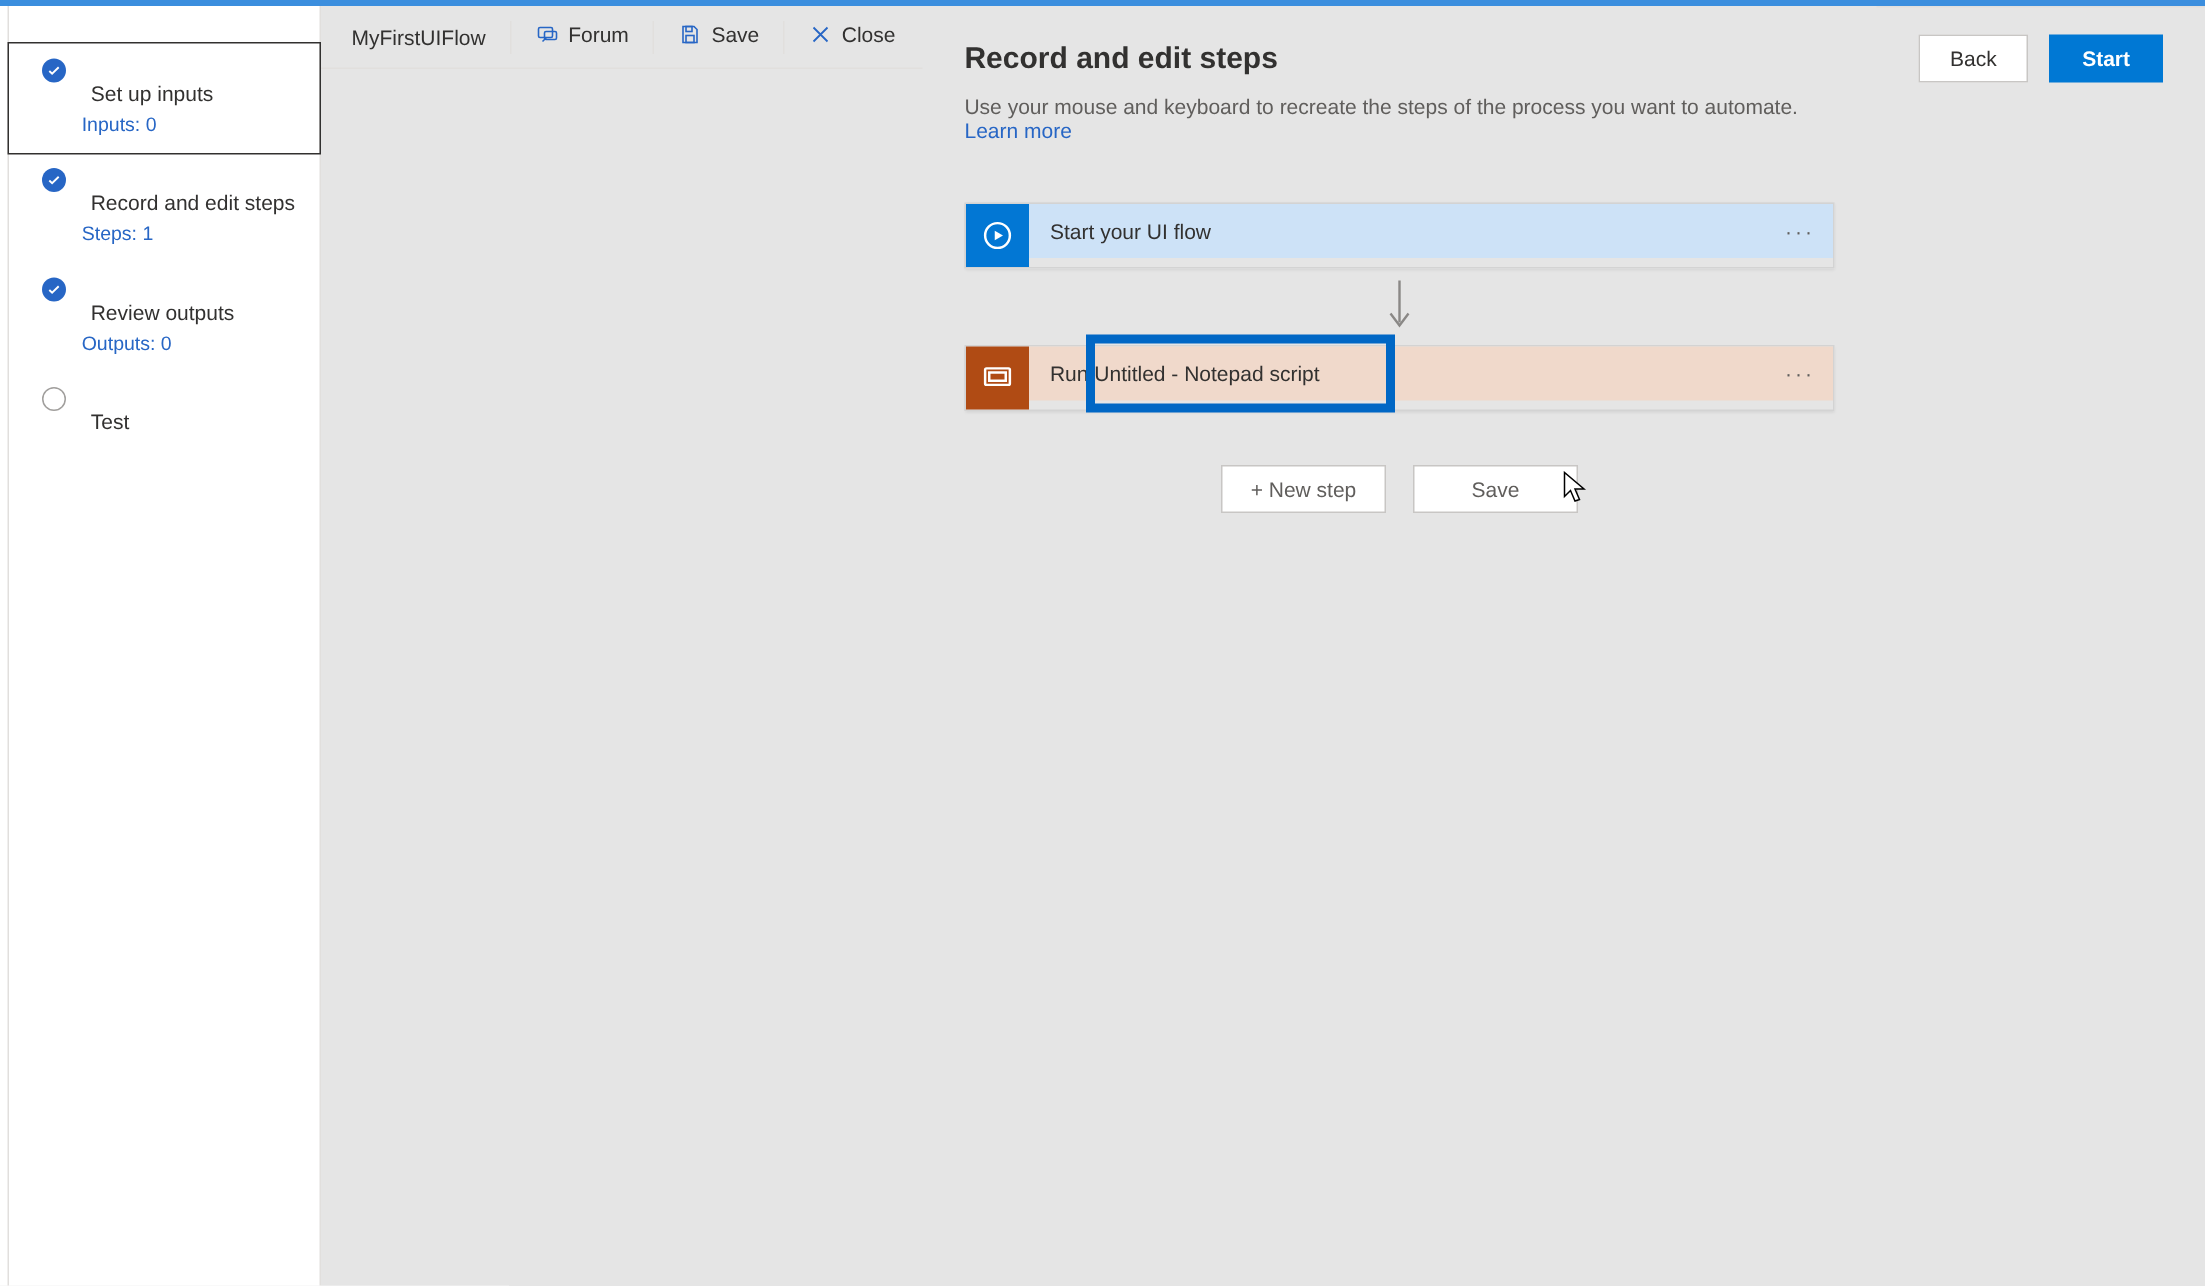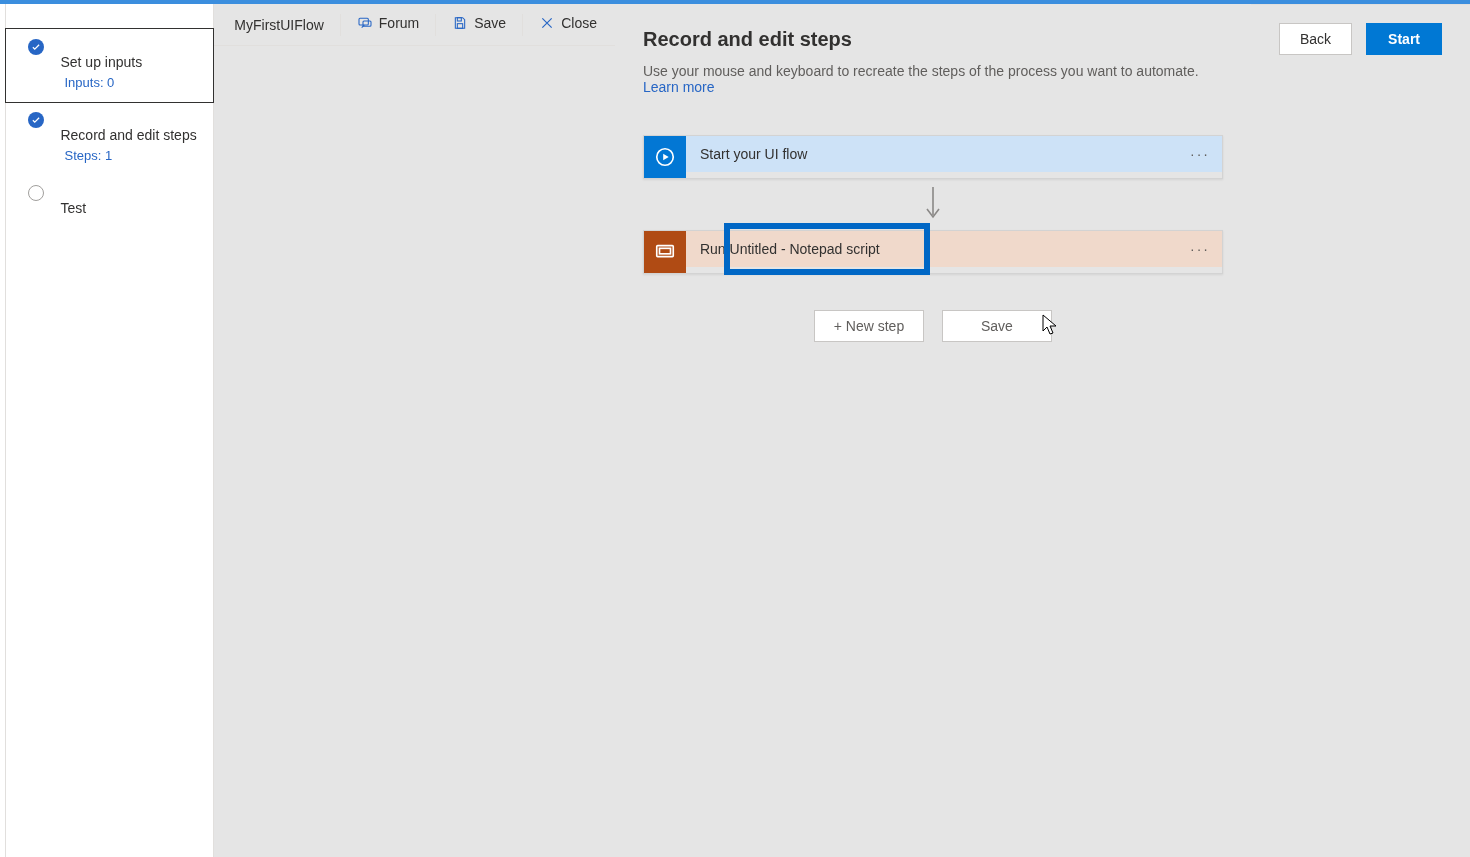--- a/index.html
+++ b/index.html
@@ -76,21 +76,21 @@
       border: 1px solid #a19f9d;
       background: #fff;
     }
     .nav-title {
       margin-left: 28px;
       color: #323130;
       font-size: 14px;
       line-height: 18px;
     }
     .nav-sub {
-      margin-left: 32px;
+      margin-left: 22px;
       margin-top: 4px;
       font-size: 13px;
       color: #2766c5;
     }
 
     
     .main {
       flex: 1;
       display: flex;
       position: relative;
@@ -287,20 +287,29 @@
         <div class="nav-sub">Inputs: 0</div>
       </li>
       <li class="nav-item">
         <span class="nav-indicator done">
           <svg viewBox="0 0 16 16" fill="none">
               <path d="M3 8.5l3 3 7-7" stroke="white" stroke-width="2"></path>
             </svg>
         </span>
         <div class="nav-title">Record and edit steps</div>
         <div class="nav-sub">Steps: 1</div>
+      </li>
+      <li class="nav-item">
+        <span class="nav-indicator done">
+          <svg viewBox="0 0 16 16" fill="none">
+              <path d="M3 8.5l3 3 7-7" stroke="white" stroke-width="2"></path>
+            </svg>
+        </span>
+        <div class="nav-title">Review outputs</div>
+        <div class="nav-sub">Outputs: 0</div>
       </li>
       <li class="nav-item">
         <span class="nav-indicator empty"></span>
         <div class="nav-title">Test</div>
       </li>
     </ul>
   </nav>
 
   <div class="main">
 

